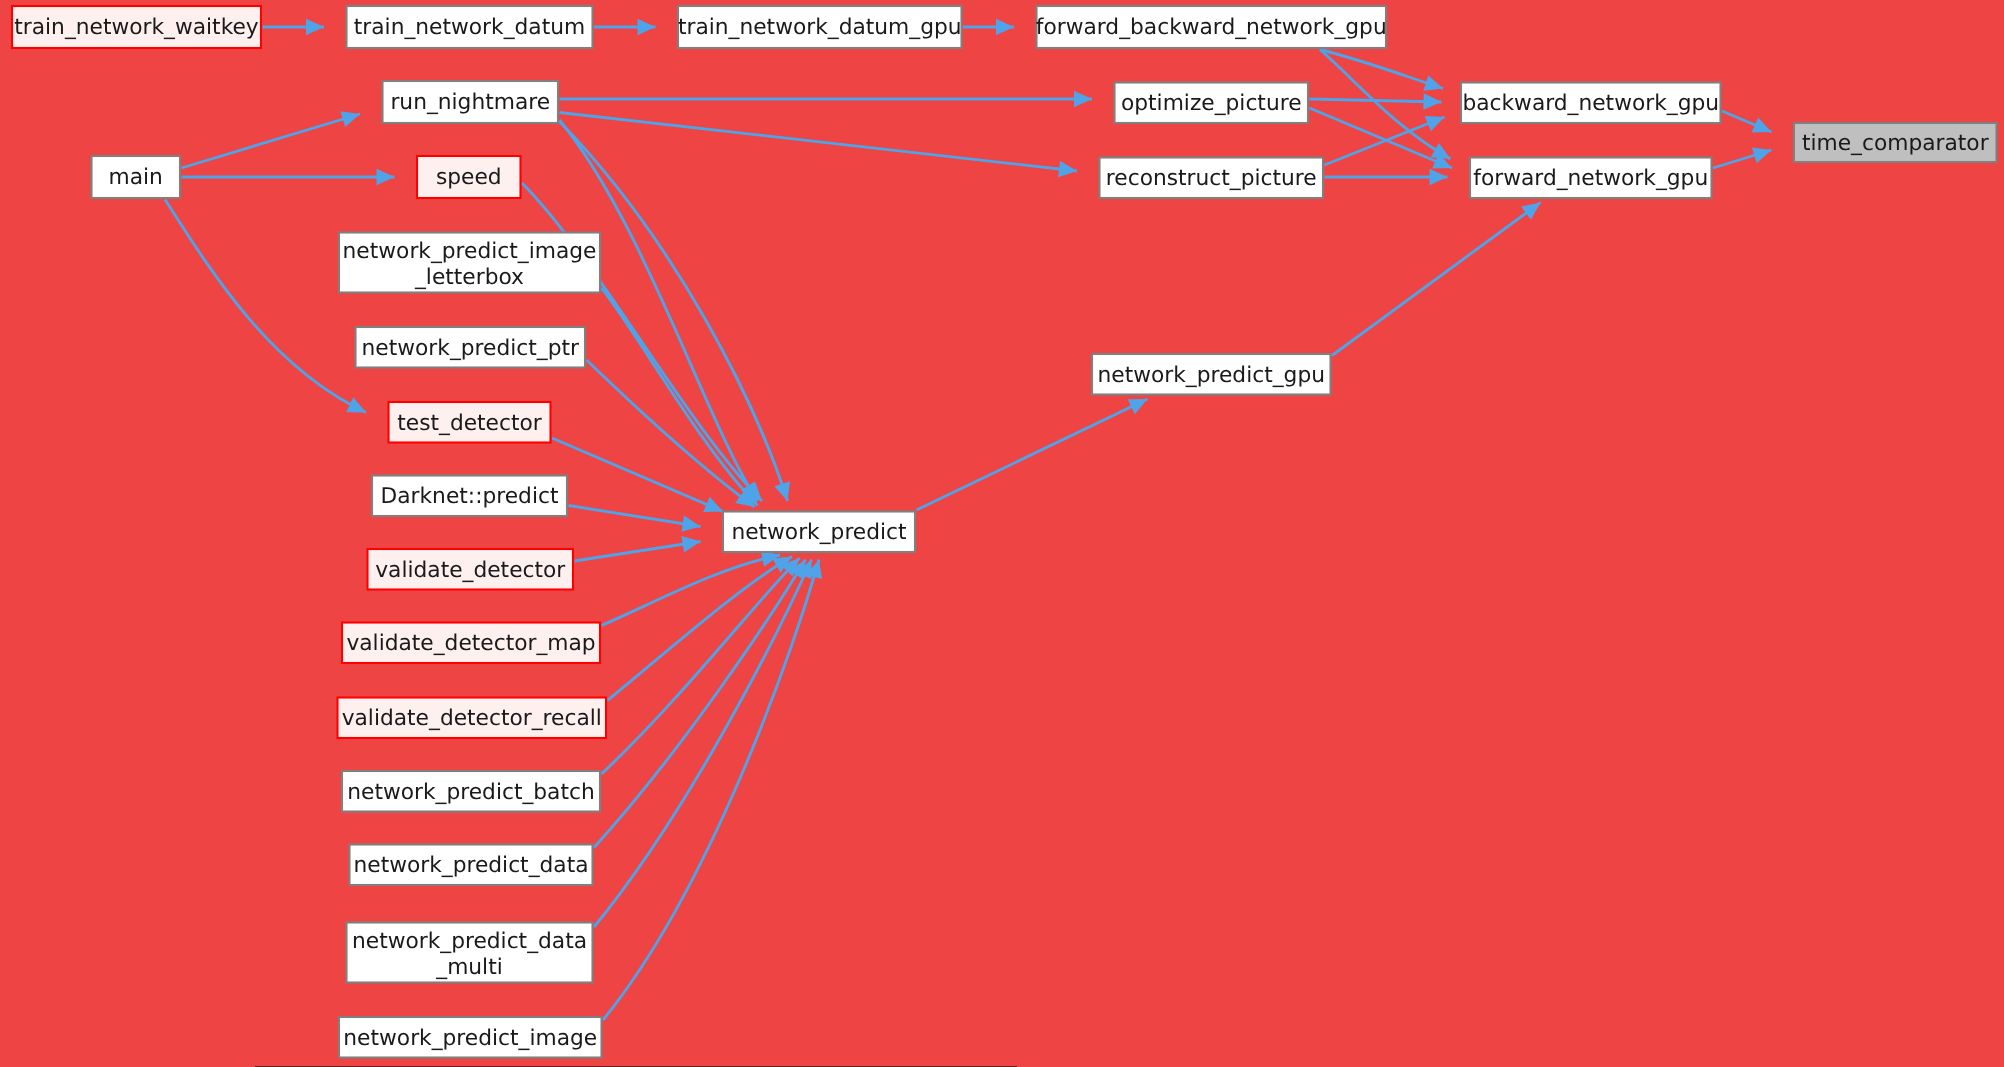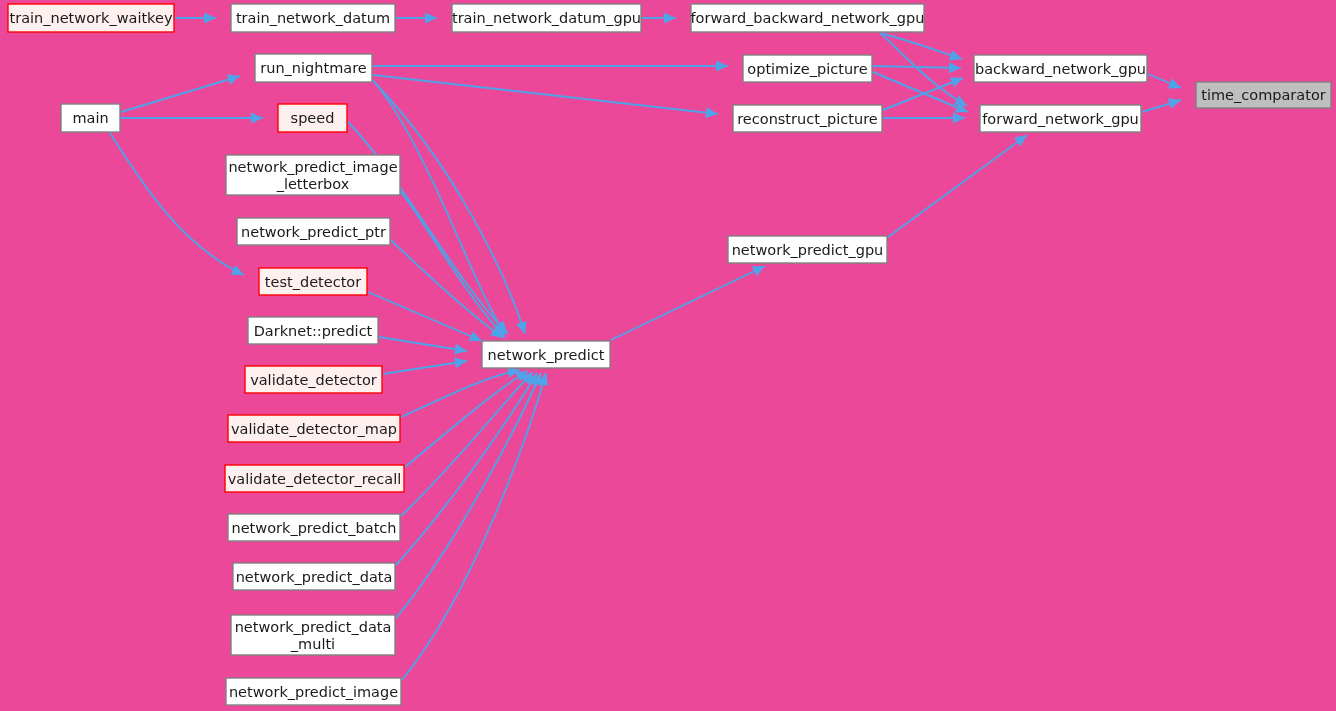--- a/index.html
+++ b/index.html
@@ -4,21 +4,21 @@
 <style>
   html, body {
     margin: 0;
     padding: 0;
     background: #000000;
   }
   #graph-root {
     position: relative;
     width: 1336px;
     height: 711px;
-    background: #ec4899;
+    background: #ef4444;
     overflow: hidden;
     font-family: "DejaVu Sans", sans-serif;
   }
   svg.callgraph {
     position: absolute;
     top: 0;
     left: 0;
     width: 1336px;
     height: 711px;
     display: block;

